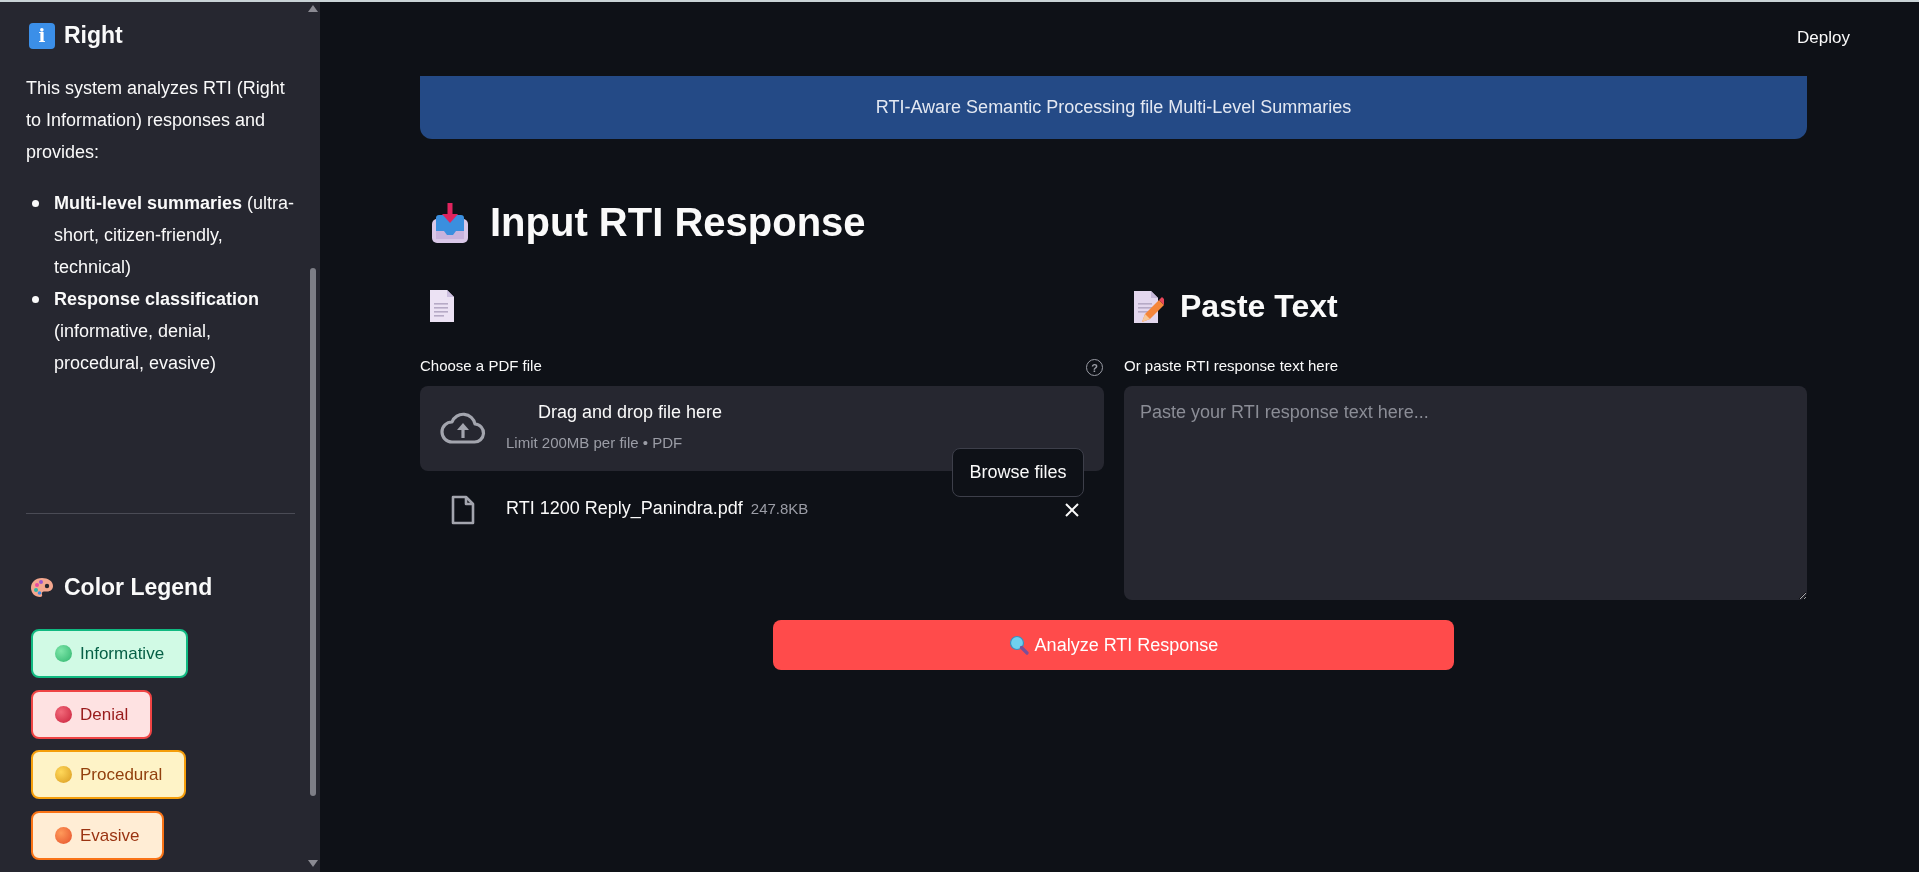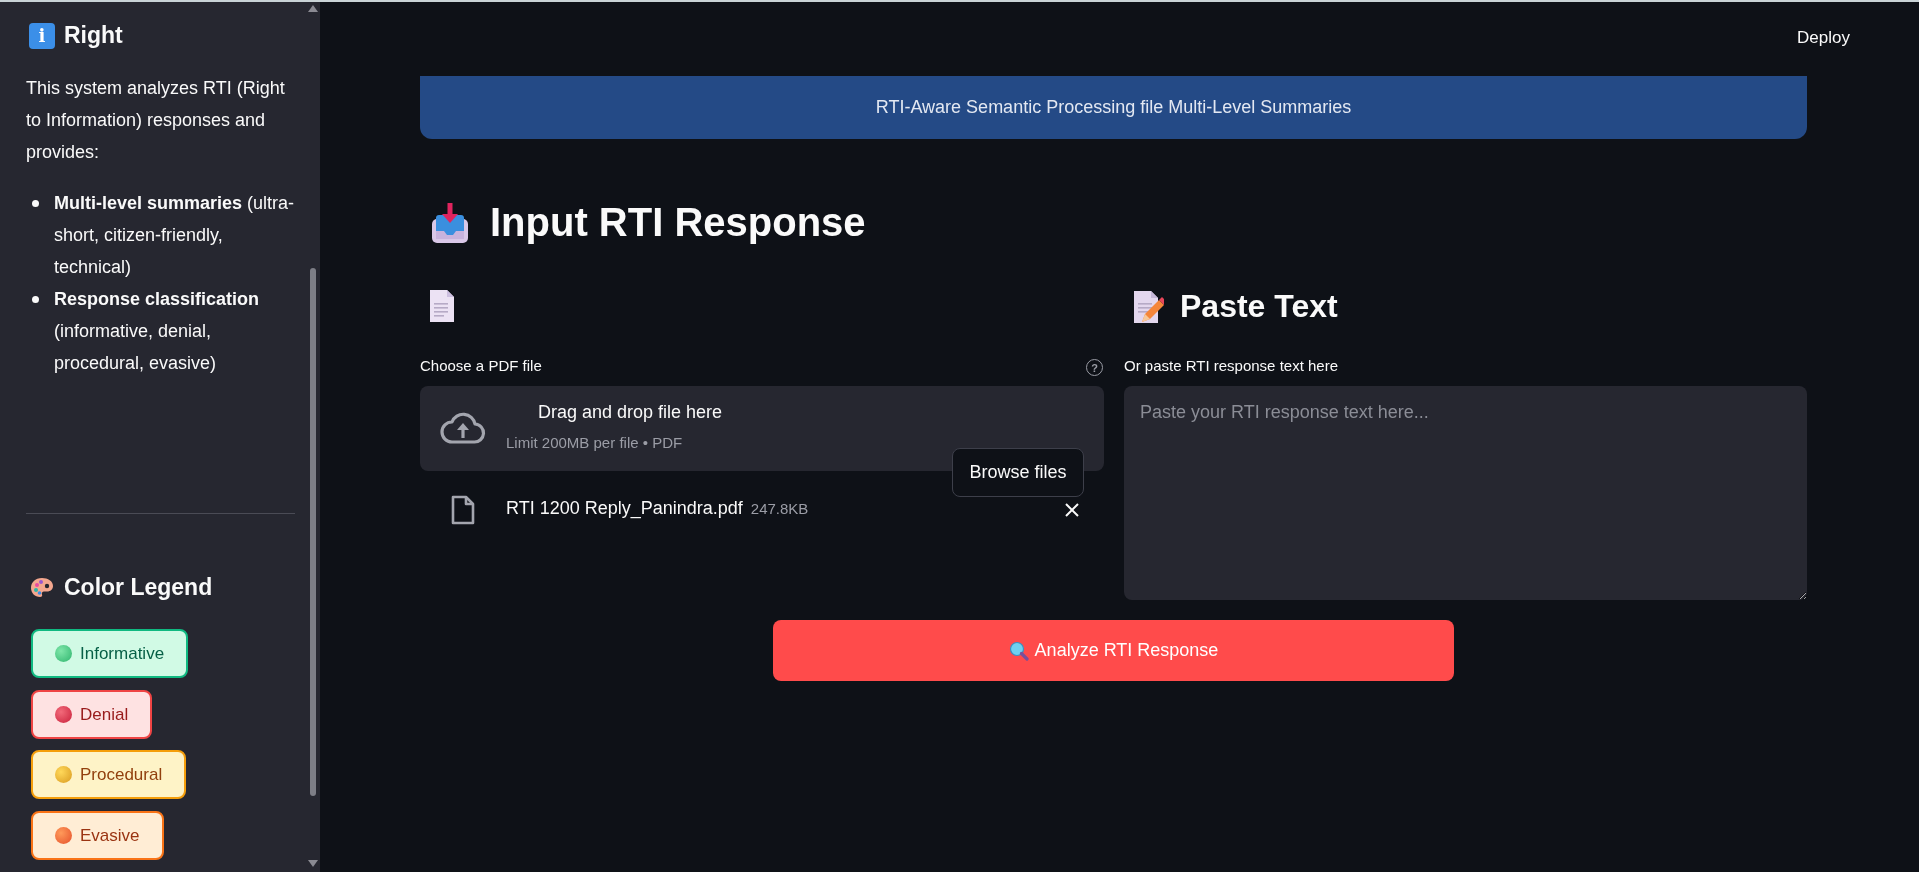--- a/index.html
+++ b/index.html
@@ -35,21 +35,21 @@
   .dz-title { position: absolute; left: 86px; top: 16px; font-size: 18px; color: #fafafa; margin-left: 32px; }
   .dz-sub { position: absolute; left: 86px; top: 48px; font-size: 15px; color: #9b9da6; }
   .browse { position: absolute; left: 532px; top: 18px; width: 132px; height: 49px; background: #0e1117; border: 1px solid #3d3f4a; border-radius: 8px; color: #fafafa; font-size: 18px; display: flex; align-items: center; justify-content: center; font-family: "Liberation Sans", sans-serif; margin-top: 44px; }
   .file-row { position: absolute; left: 420px; top: 490px; width: 684px; height: 40px; }
   .file-icon { position: absolute; left: 31px; top: 5px; }
   .file-name { position: absolute; left: 86px; top: 8px; font-size: 18px; color: #fafafa; }
   .file-size { font-size: 15px; color: #9b9da6; margin-left: 8px; }
   .file-x { position: absolute; left: 640px; top: 8px; width: 24px; height: 24px; display: flex; align-items: center; justify-content: center; color: #fafafa; font-size: 22px; cursor: pointer; }
   .textarea { position: absolute; left: 1124px; top: 386px; width: 683px; height: 214px; background: #262730; border: none; border-radius: 8px; color: #fafafa; font-family: "Liberation Sans", sans-serif; font-size: 18px; padding: 16px 16px; resize: both; outline: none; }
   .textarea::placeholder { color: #8b8d96; }
-  .analyze { position: absolute; left: 773px; top: 620px; width: 681px; height: 61px; background: #ff4b4b; border: none; border-radius: 8px; color: #ffffff; font-size: 18px; display: flex; align-items: center; justify-content: center; font-family: "Liberation Sans", sans-serif; cursor: pointer; }
+  .analyze { position: absolute; left: 773px; top: 620px; width: 681px; height: 50px; background: #ff4b4b; border: none; border-radius: 8px; color: #ffffff; font-size: 18px; display: flex; align-items: center; justify-content: center; font-family: "Liberation Sans", sans-serif; cursor: pointer; }
   .analyze .emoji-s { margin-right: 6px; display: inline-flex; }
 </style>
 </head>
 <body>
 
 <div class="topline"></div>
 
 <aside class="sidebar">
   <div class="sb-h" style="top:22px;">
     <span class="emoji info-icon">i</span>

